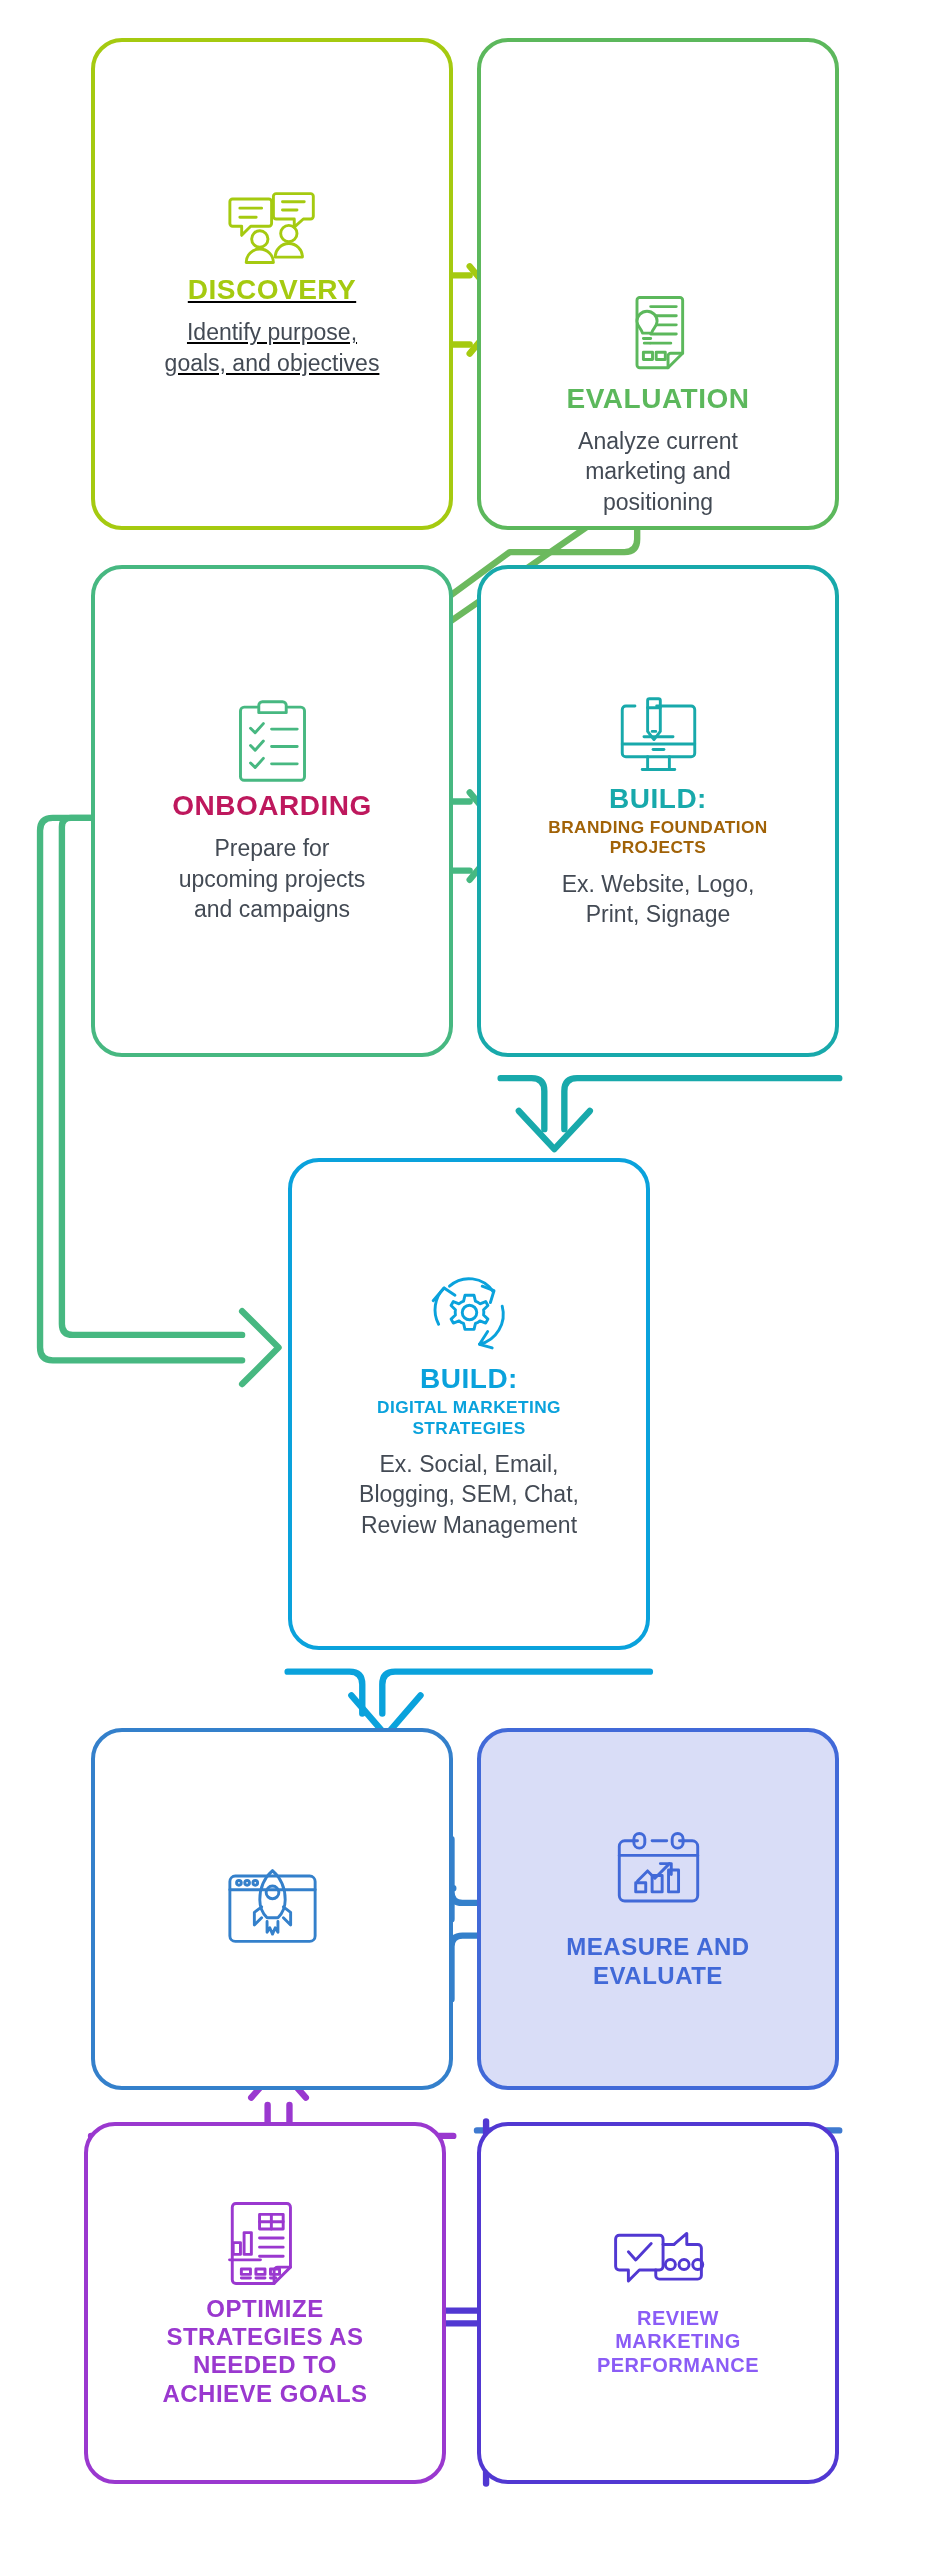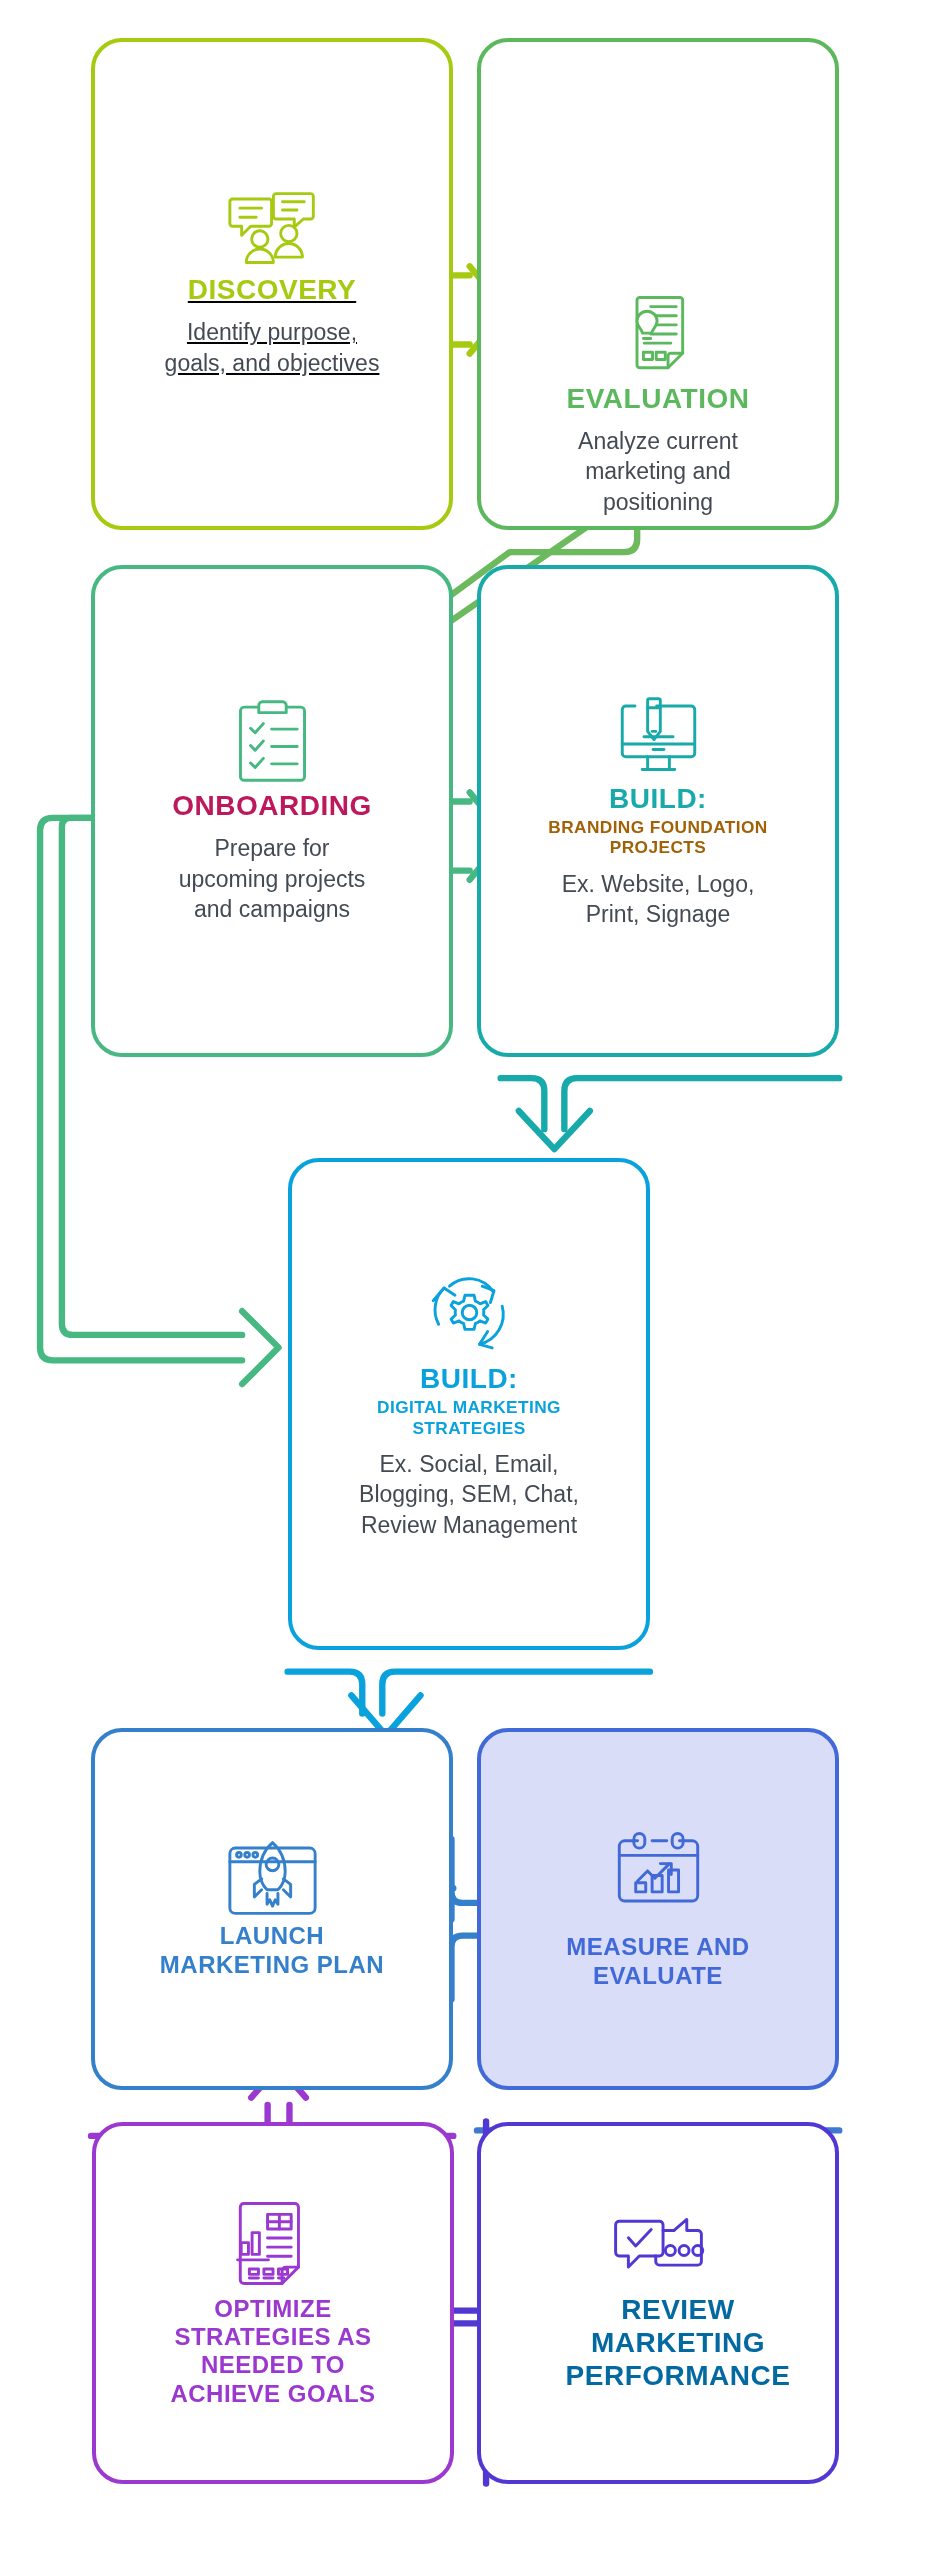--- a/index.html
+++ b/index.html
@@ -62,42 +62,42 @@
     margin-top:11px;
   }
   
   #n-discovery { left:91px;  top:38px;   width:362px;  height:492px; }
   #n-evaluation{ left:477px;  top:38px;   width:362px;  height:492px; }
   #n-onboarding{ left:91px;  top:565px;  width:362px;  height:492px; }
   #n-build-brand{left:477px;  top:565px;  width:362px;  height:492px; }
   #n-build-digital{left:288px;top:1158px; width:362px;  height:492px; }
   #n-launch    { left:91px;  top:1728px; width:362px;  height:362px; }
   #n-measure   { left:477px;  top:1728px; width:362px;  height:362px; }
-  #n-optimize  { left:92px;  top:2122px; width:362px;  height:362px; }
+  #n-optimize  { left:84px;  top:2122px; width:362px;  height:362px; }
   #n-review    { left:477px;  top:2122px; width:362px;  height:362px; }
 
   #n-discovery   { border-color:#a5ca10;text-decoration:underline; }
   #n-evaluation  { border-color:#5cb85c;justify-content:flex-end; }
   #n-onboarding  { border-color:#47b881; }
   #n-build-brand { border-color:#18a9ab; }
   #n-build-digital{border-color:#0aa2dc; }
   #n-launch      { border-color:#3480cb; }
   #n-measure     { border-color:#4169d8; background:#d9ddf7;gap:16px; }
   #n-optimize    { border-color:#9a38cf; }
   #n-review      { border-color:#5138d2; }
 
   #n-discovery   .title{ color:#a5ca10; font-size:28px; }
   #n-evaluation  .title{ color:#5cb85c; font-size:28px; }
   #n-onboarding  .title{ color:#be185d; font-size:28px; }
   #n-build-brand .title{ color:#18a9ab; font-size:28px; }
   #n-build-digital .title{ color:#0aa2dc; font-size:28px; }
   #n-launch      .title{ color:#3480cb; font-size:24px; }
   #n-measure     .title{ color:#4169d8; font-size:24px; }
   #n-optimize    .title{ color:#9a38cf; font-size:24px; }
-  #n-review      .title{ color:#0369a1; font-size:28px;margin-left:40px; }
+  #n-review      .title{ color:#8b5cf6; font-size:20px;margin-left:40px; }
 
   #n-build-brand .subtitle{ color:#a16207; font-size:17.3px; }
   #n-build-digital .subtitle{ color:#0aa2dc; font-size:17.3px; }
 </style>
 </head>
 <body>
 
 <div id="canvas">
 
   <svg id="wires" viewBox="0 0 1025 2829" width="933" height="2576" xmlns="http://www.w3.org/2000/svg">
@@ -271,22 +271,20 @@
         <circle cx="16" cy="17.5" r="2.6"></circle>
           <circle cx="25" cy="17.5" r="2.6"></circle>
           <circle cx="34" cy="17.5" r="2.6"></circle>
         <path d="M53 4 c9 8 14 20 14 32 c0 9 -4 16 -8 20 h-12 c-4 -4 -8 -11 -8 -20 c0 -12 5 -24 14 -32 z"></path>
         <circle cx="53" cy="28" r="7"></circle>
         <path d="M41 44 l-8 6 l0 14 l8 -8"></path>
         <path d="M65 44 l8 6 l0 14 l-8 -8"></path>
         <path d="M47 60 l0 12 l3 -5 l3 7 l3 -7 l3 5 l0 -12"></path>
       </svg>
     </span>
-    <div class="title" style="white-space:pre-line;">LAUNCH
-MARKETING PLAN</div>
   </div>
 
   <div class="node" id="n-measure">
     <span class="icon-wrap">
       <svg width="93" height="84" viewBox="0 0 102 92" fill="none" stroke="#4169d8" stroke-width="3.2" stroke-linecap="round" stroke-linejoin="round">
         <path d="M28 14 h-14 a6 6 0 0 0 -6 6 v54 a6 6 0 0 0 6 6 h74 a6 6 0 0 0 6 -6 v-54 a6 6 0 0 0 -6 -6 h-14"></path>
         <path d="M44 14 h16"></path>
         <path d="M8 30 h86"></path>
         <rect x="24" y="6" width="12" height="16" rx="6"></rect>
         <rect x="66" y="6" width="12" height="16" rx="6"></rect>

